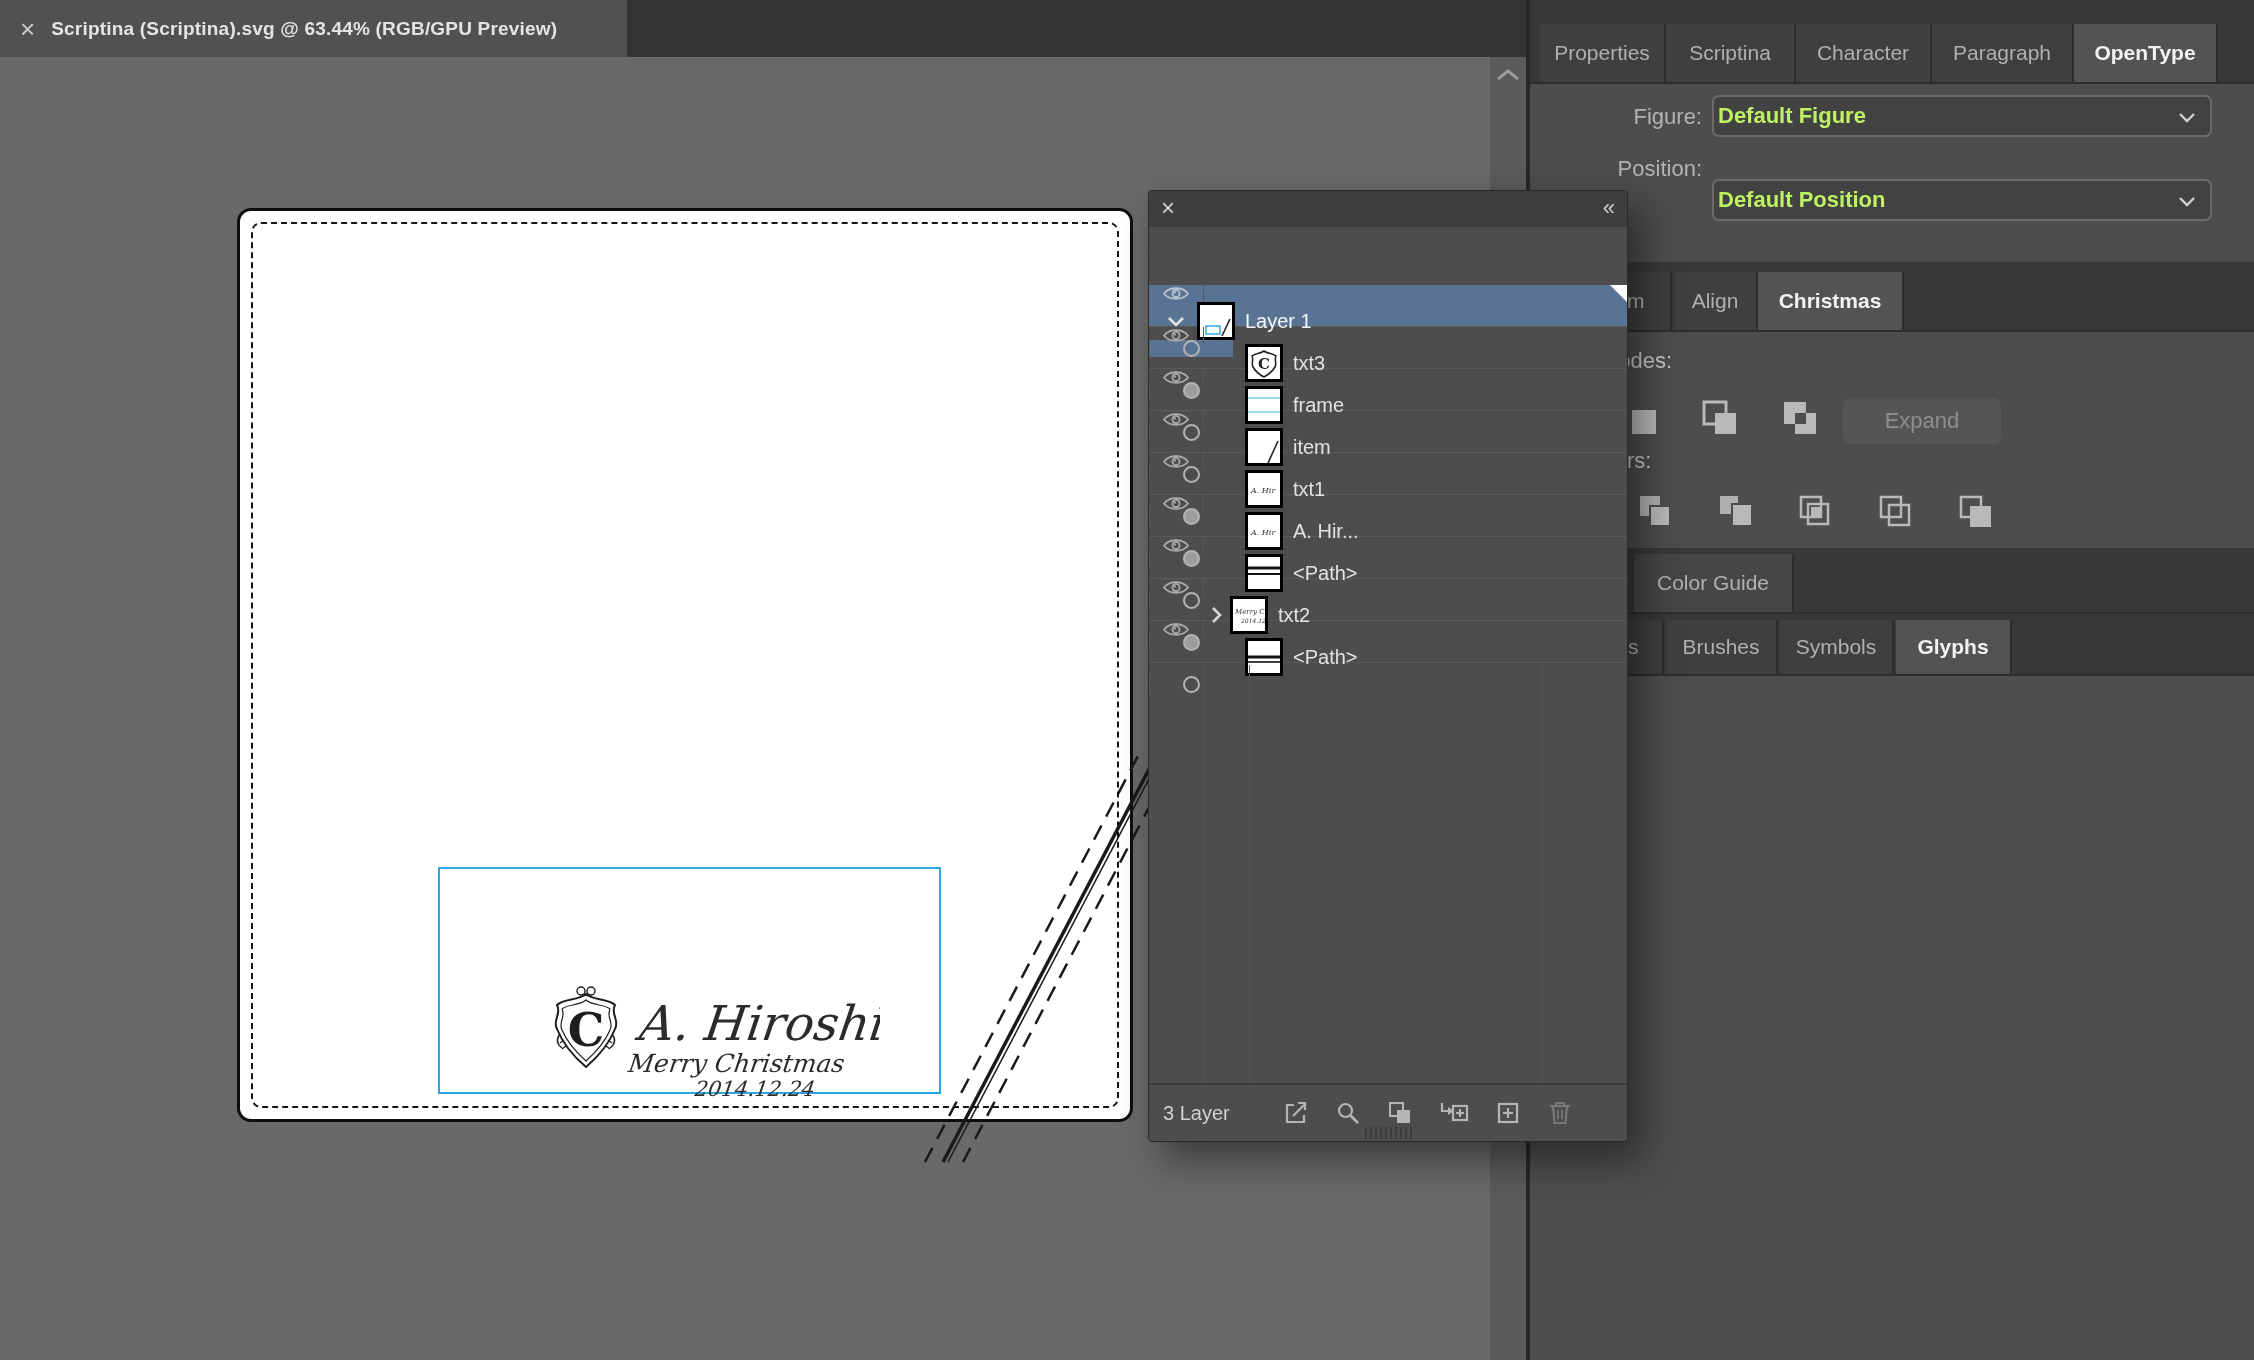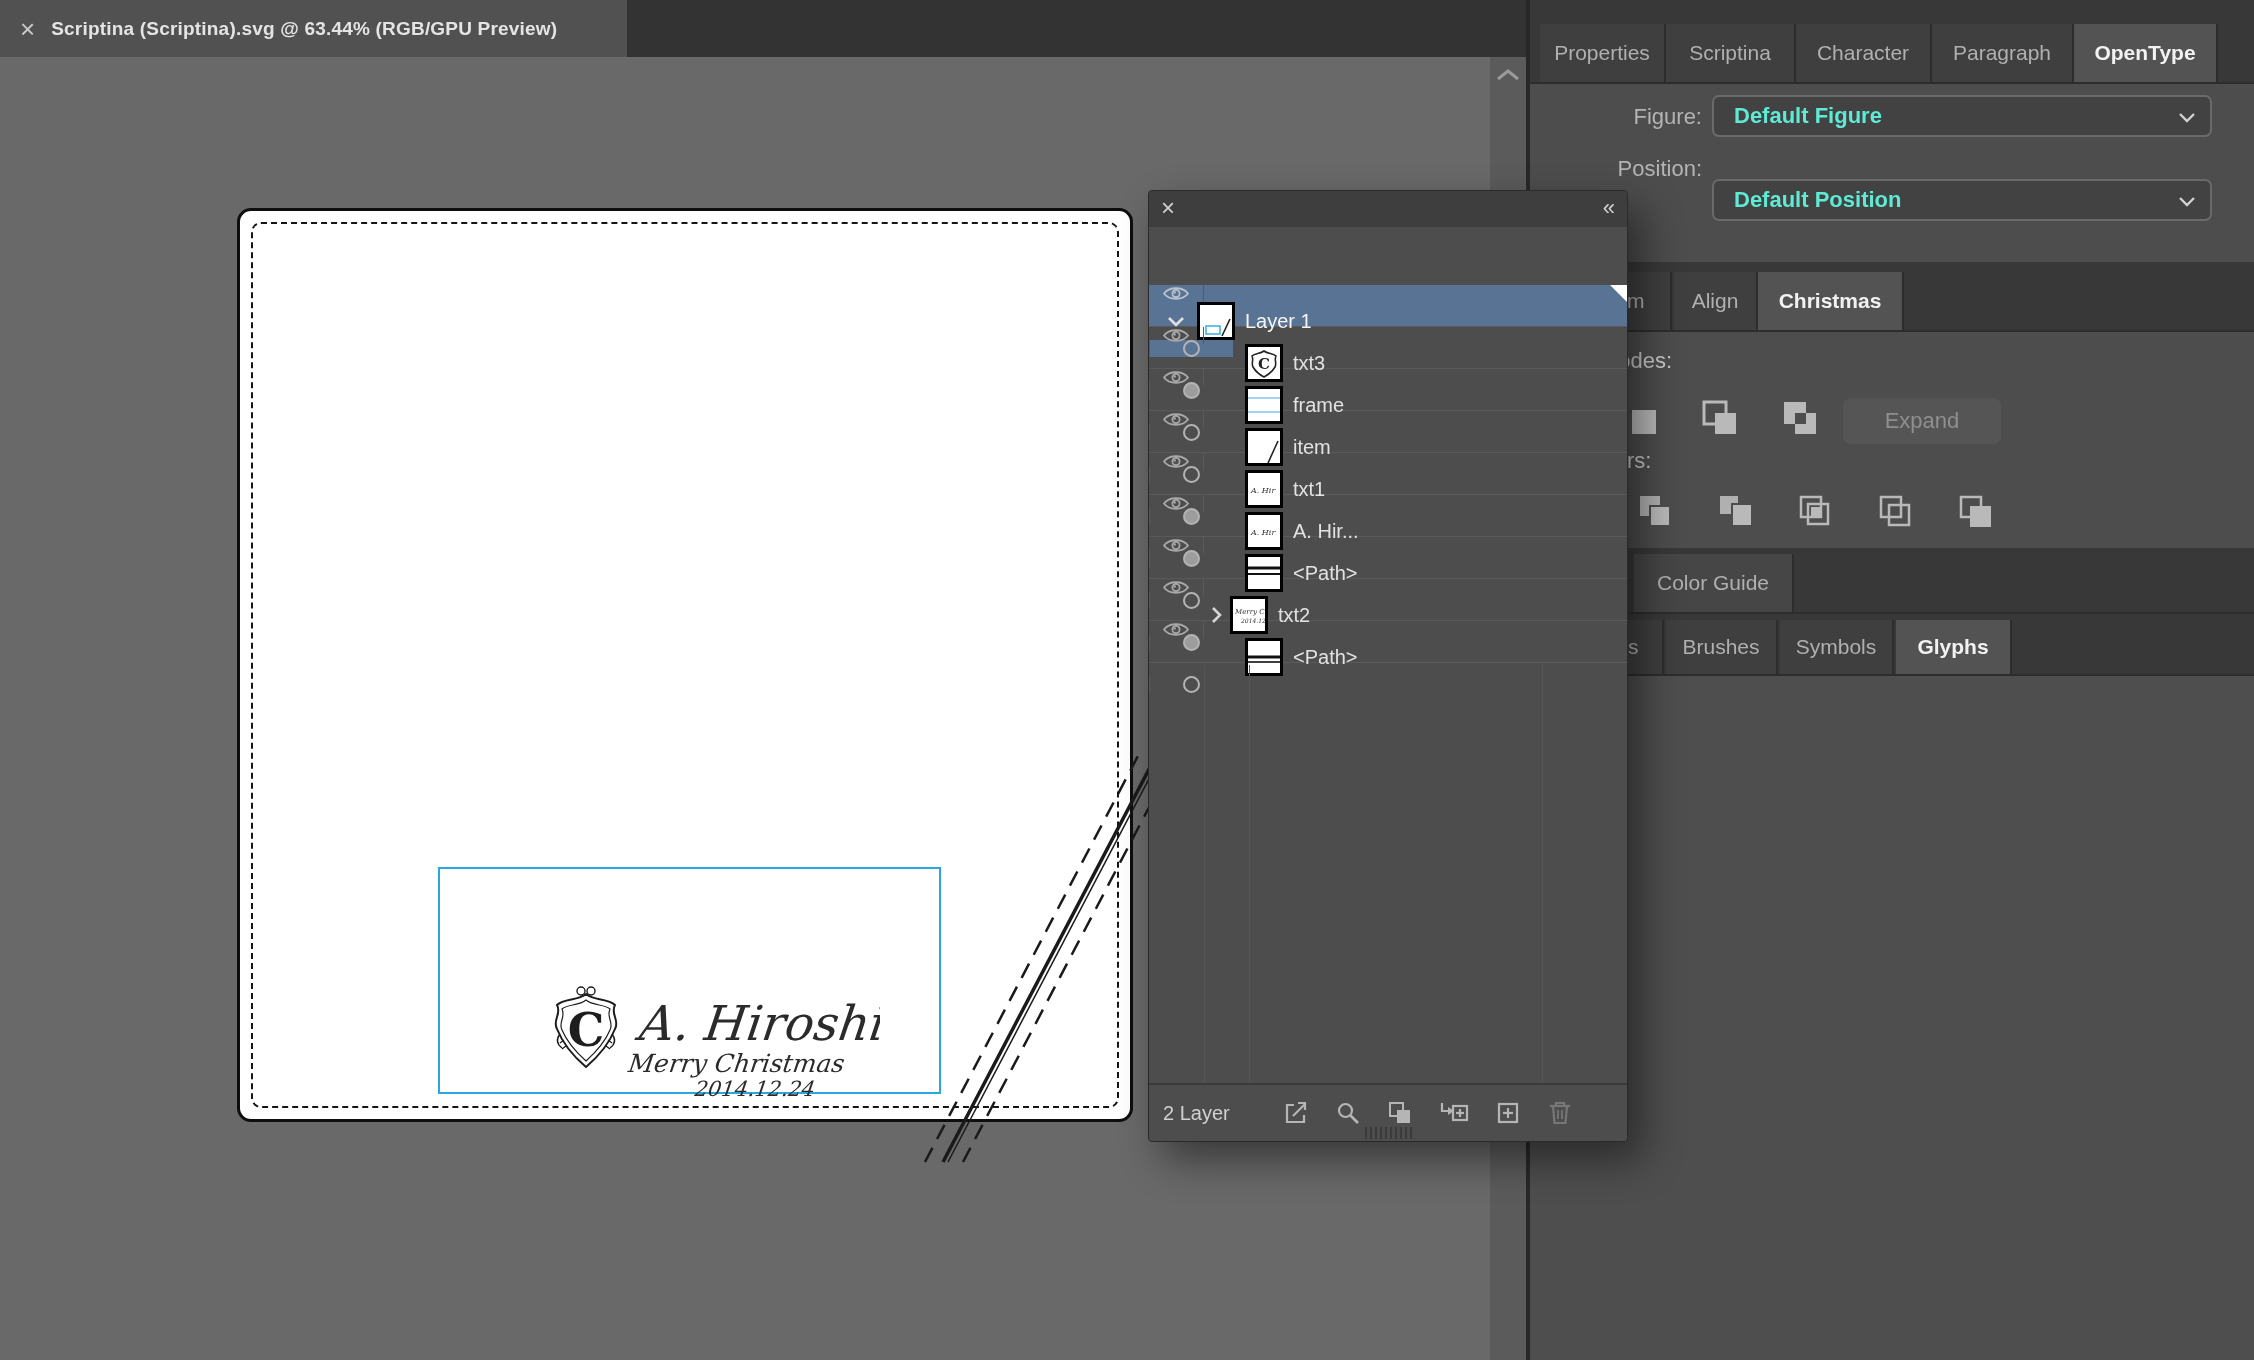--- a/index.html
+++ b/index.html
@@ -76,21 +76,21 @@
   
   .dock { position:absolute; left:1530px; top:0; width:724px; height:1360px; background:#3b3b3b; z-index:5; }
   .dk { position:absolute; }
   .bar { background:#383838; border-bottom:2px solid #2d2d2d; }
   .tab { position:absolute; bottom:0; height:58px; background:#3f3f3f; color:#b0b0b0; font-size:21px;
     display:flex; align-items:center; justify-content:center; border-right:2px solid #2d2d2d; }
   .tab.active { background:#535353; color:#f2f2f2; font-weight:bold;margin-top:40px; }
   .panelbg { background:#4d4d4d; }
   .flabel { position:absolute; color:#b4b4b4; font-size:22px; text-align:right; width:160px; }
   .dropdown { position:absolute; height:42px; background:#424242; border:2px solid #6a6a6a; border-radius:7px;
-    display:flex; align-items:center; color:#5eead4; font-size:22px; font-weight:bold; padding-left:20px; }
+    display:flex; align-items:center; color:#bef264; font-size:22px; font-weight:bold; padding-left:4px; }
   .dropdown svg { position:absolute; right:14px; top:15px; }
   .otfeat { position:absolute; display:flex; align-items:flex-end; gap:20px; }
   .feat { min-width:40px; text-align:center; }
   .dim { color:#7a7a7a; }
   .lit { color:#d0d0d0; }
   .serifit { font-family:"DejaVu Serif", serif; font-style:italic; }
   .f-lig { font-size:34px; }
   .f-ctx { font-size:34px; }
   .f-dlig { font-size:28px; font-weight:bold; position:relative; padding-top:12px; }
   .f-dlig svg { position:absolute; top:0; left:2px; }
@@ -479,21 +479,21 @@
       </div>
     </div>
 
     <div class="lempty">
       <div class="v1"></div>
         <div class="v2"></div>
         <div class="v3"></div>
     </div>
 
     <div class="lfoot">
-      <span class="count">2 Layer</span>
+      <span class="count">3 Layer</span>
       <div class="ficons">
         <svg width="26" height="26" viewBox="0 0 26 26">
             <path d="M11 5 H4 V22 H21 V15" fill="none" stroke="#b5b5b5" stroke-width="2.2"></path>
             <line x1="10" y1="16" x2="22" y2="4" stroke="#b5b5b5" stroke-width="2.2"></line>
             <polyline points="15,3 22,3 22,10" fill="none" stroke="#b5b5b5" stroke-width="2.2"></polyline>
           </svg>
         <svg width="26" height="26" viewBox="0 0 26 26">
             <circle cx="10.5" cy="10.5" r="6.5" fill="none" stroke="#b5b5b5" stroke-width="2.2"></circle>
             <line x1="15.5" y1="15.5" x2="23" y2="23" stroke="#b5b5b5" stroke-width="2.6"></line>
           </svg>

